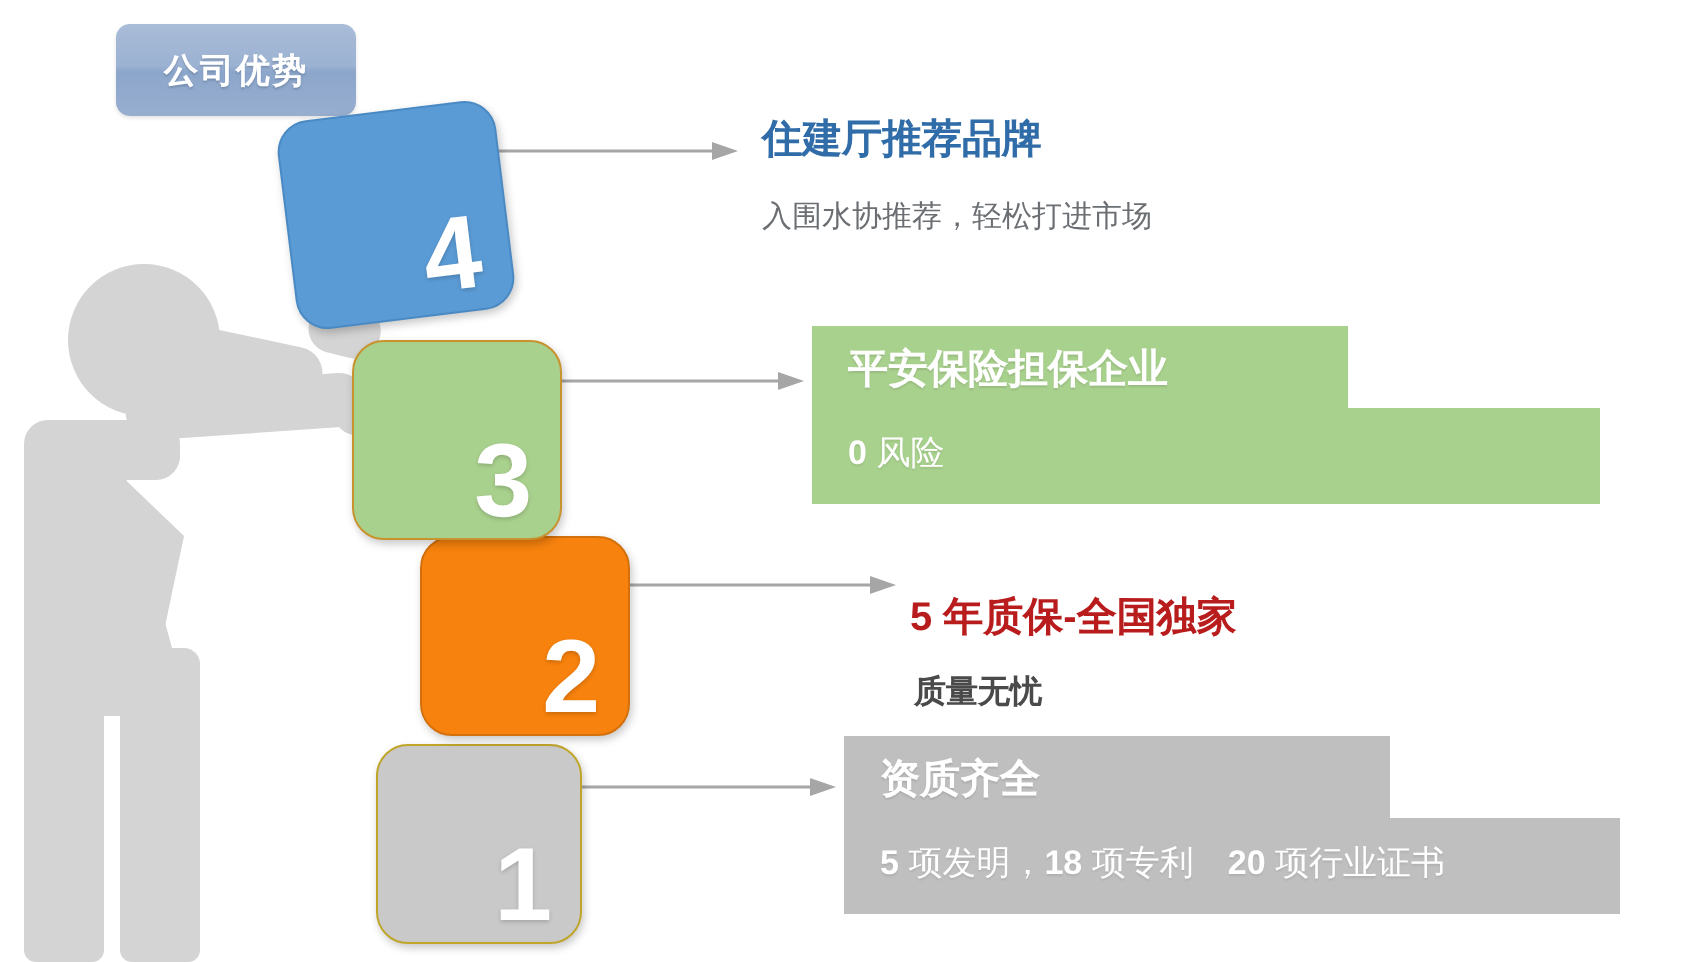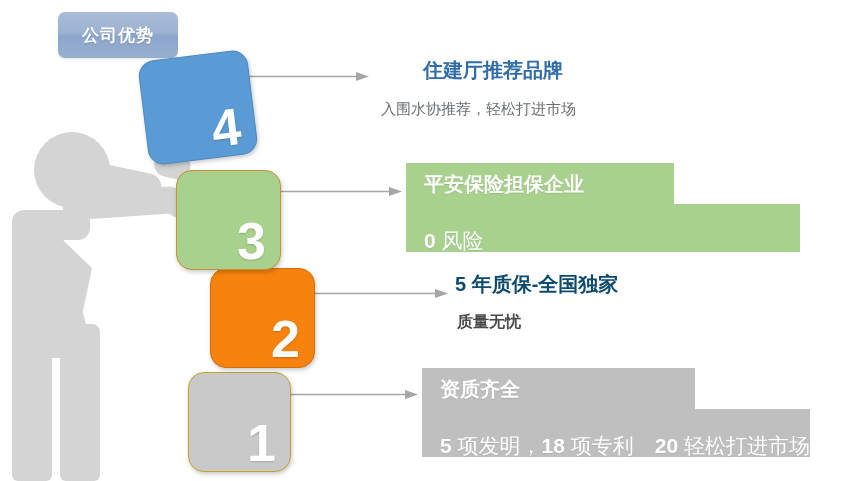--- a/index.html
+++ b/index.html
@@ -106,25 +106,25 @@
     font-weight: bold;
     line-height: 1.2;
     white-space: nowrap;
   }
   .sub-plain {
     font-size: 15px;
     line-height: 1.2;
     white-space: nowrap;
   }
   #t4 { left: 381px; top: 58px; }
-  #t4 .head-plain { color: #2f6ca8; margin-left: 42px; }
+  #t4 .head-plain { color: #2f6ca8; }
   #t4 .sub-plain  { color: #6b6f73; margin-top: 18px; }
 
   #t2 { left: 455px; top: 272px; }
-  #t2 .head-plain { color: #0c4a6e; }
+  #t2 .head-plain { color: #b91c1c; margin-top: 25px; }
   #t2 .sub-plain  { color: #4a4a4a; margin-top: 16px; margin-left: 2px; font-size: 16px; font-weight: bold; }
 
   
   .banner-wrap { position: absolute; }
   .banner-top, .banner-bot {
     position: absolute;
     left: 0;
     box-sizing: border-box;
   }
   .banner-top { top: 0; height: 41px; }
@@ -133,22 +133,22 @@
     position: absolute;
     white-space: nowrap;
     color: #ffffff;
   }
   .banner-head {
     left: 18px; top: 8px;
     font-size: 20px; font-weight: bold;
     text-shadow: 0 1px 1px rgba(0,0,0,0.10);
   }
   .banner-sub {
-    left: 18px; top: 64px;
-    font-size: 21px;
+    left: 18px; top: 52px;
+    font-size: 17px;
     text-shadow: 0 1px 1px rgba(0,0,0,0.08);
   }
   .banner-sub b { font-weight: bold; }
 
   #g3 { left: 406px; top: 163px; width: 400px; height: 78px; }
   #g3 .banner-top { width: 268px; background: #a9d18e; }
   #g3 .banner-bot { width: 394px; background: #a9d18e; }
 
   #g1 { left: 422px; top: 368px; width: 392px; height: 89px; }
   #g1 .banner-top { width: 273px; background: #bfbfbf; }
@@ -244,16 +244,16 @@
 
   <div class="txt-group" id="t2">
     <div class="head-plain">5 年质保-全国独家</div>
     <div class="sub-plain">质量无忧</div>
   </div>
 
   <div class="banner-wrap" id="g1">
     <div class="banner-top"></div>
     <div class="banner-bot"></div>
     <div class="banner-label banner-head">资质齐全</div>
-    <div class="banner-label banner-sub"><b>5</b><span> 项发明，</span><b>18</b><span> 项专利　</span><b>20</b><span> 轻松打进市场</span></div>
+    <div class="banner-label banner-sub"><b>5</b><span> 项发明，</span><b>18</b><span> 项专利　</span><b>20</b><span> 项行业证书</span></div>
   </div>
 
 </div>
 
 </body></html>

